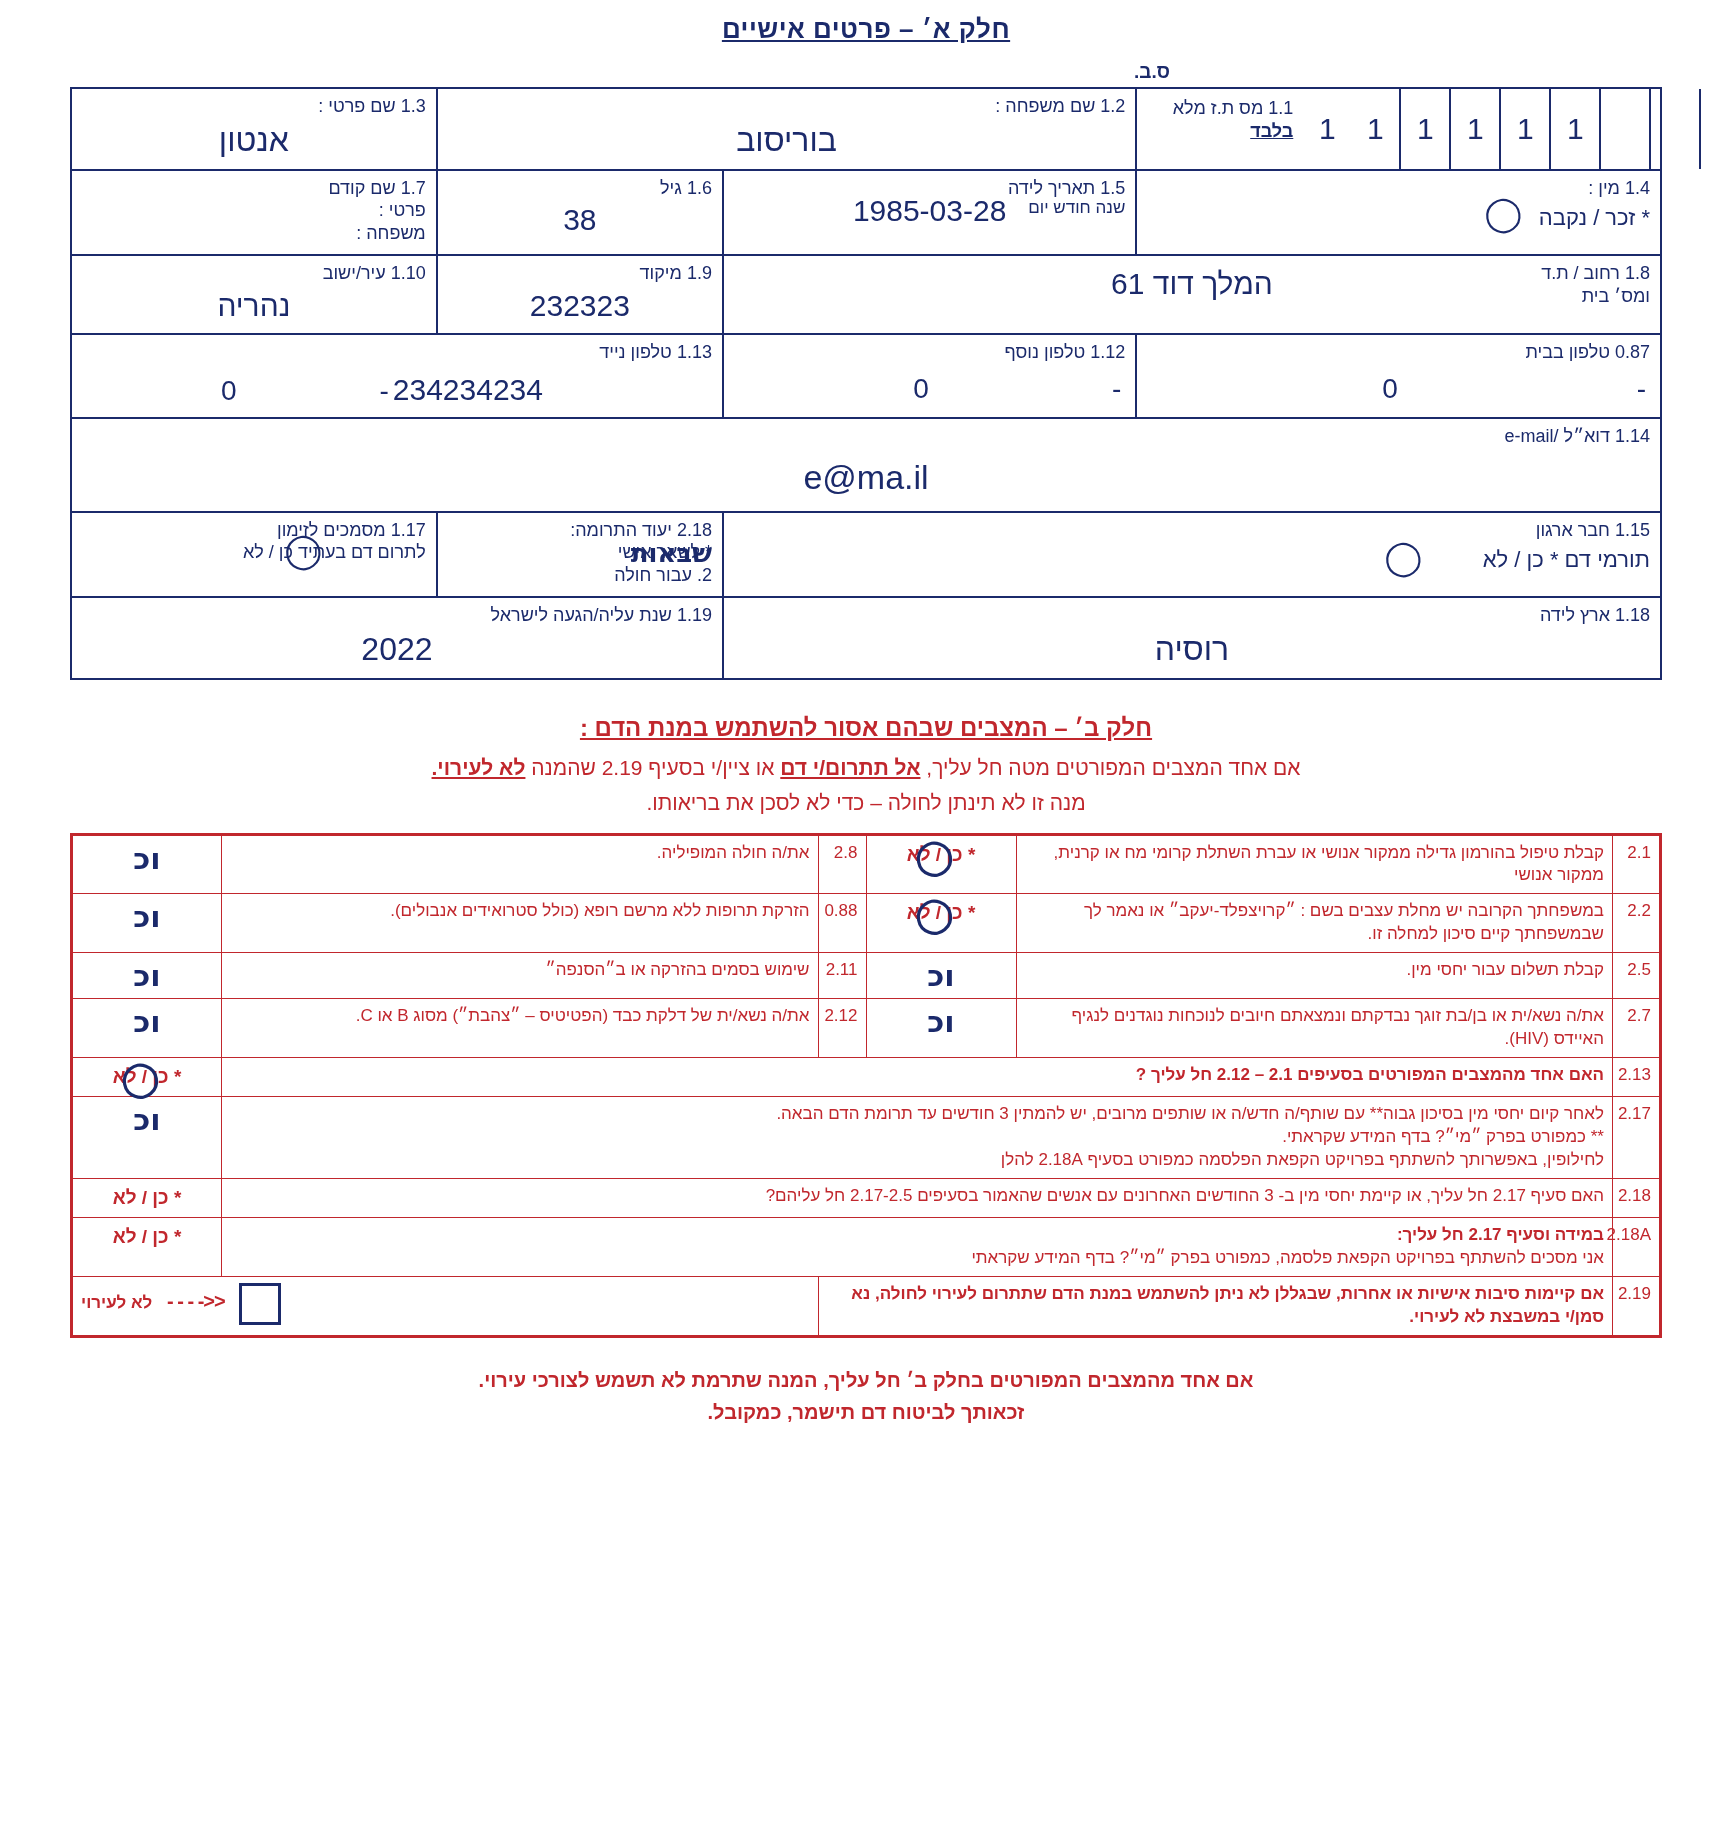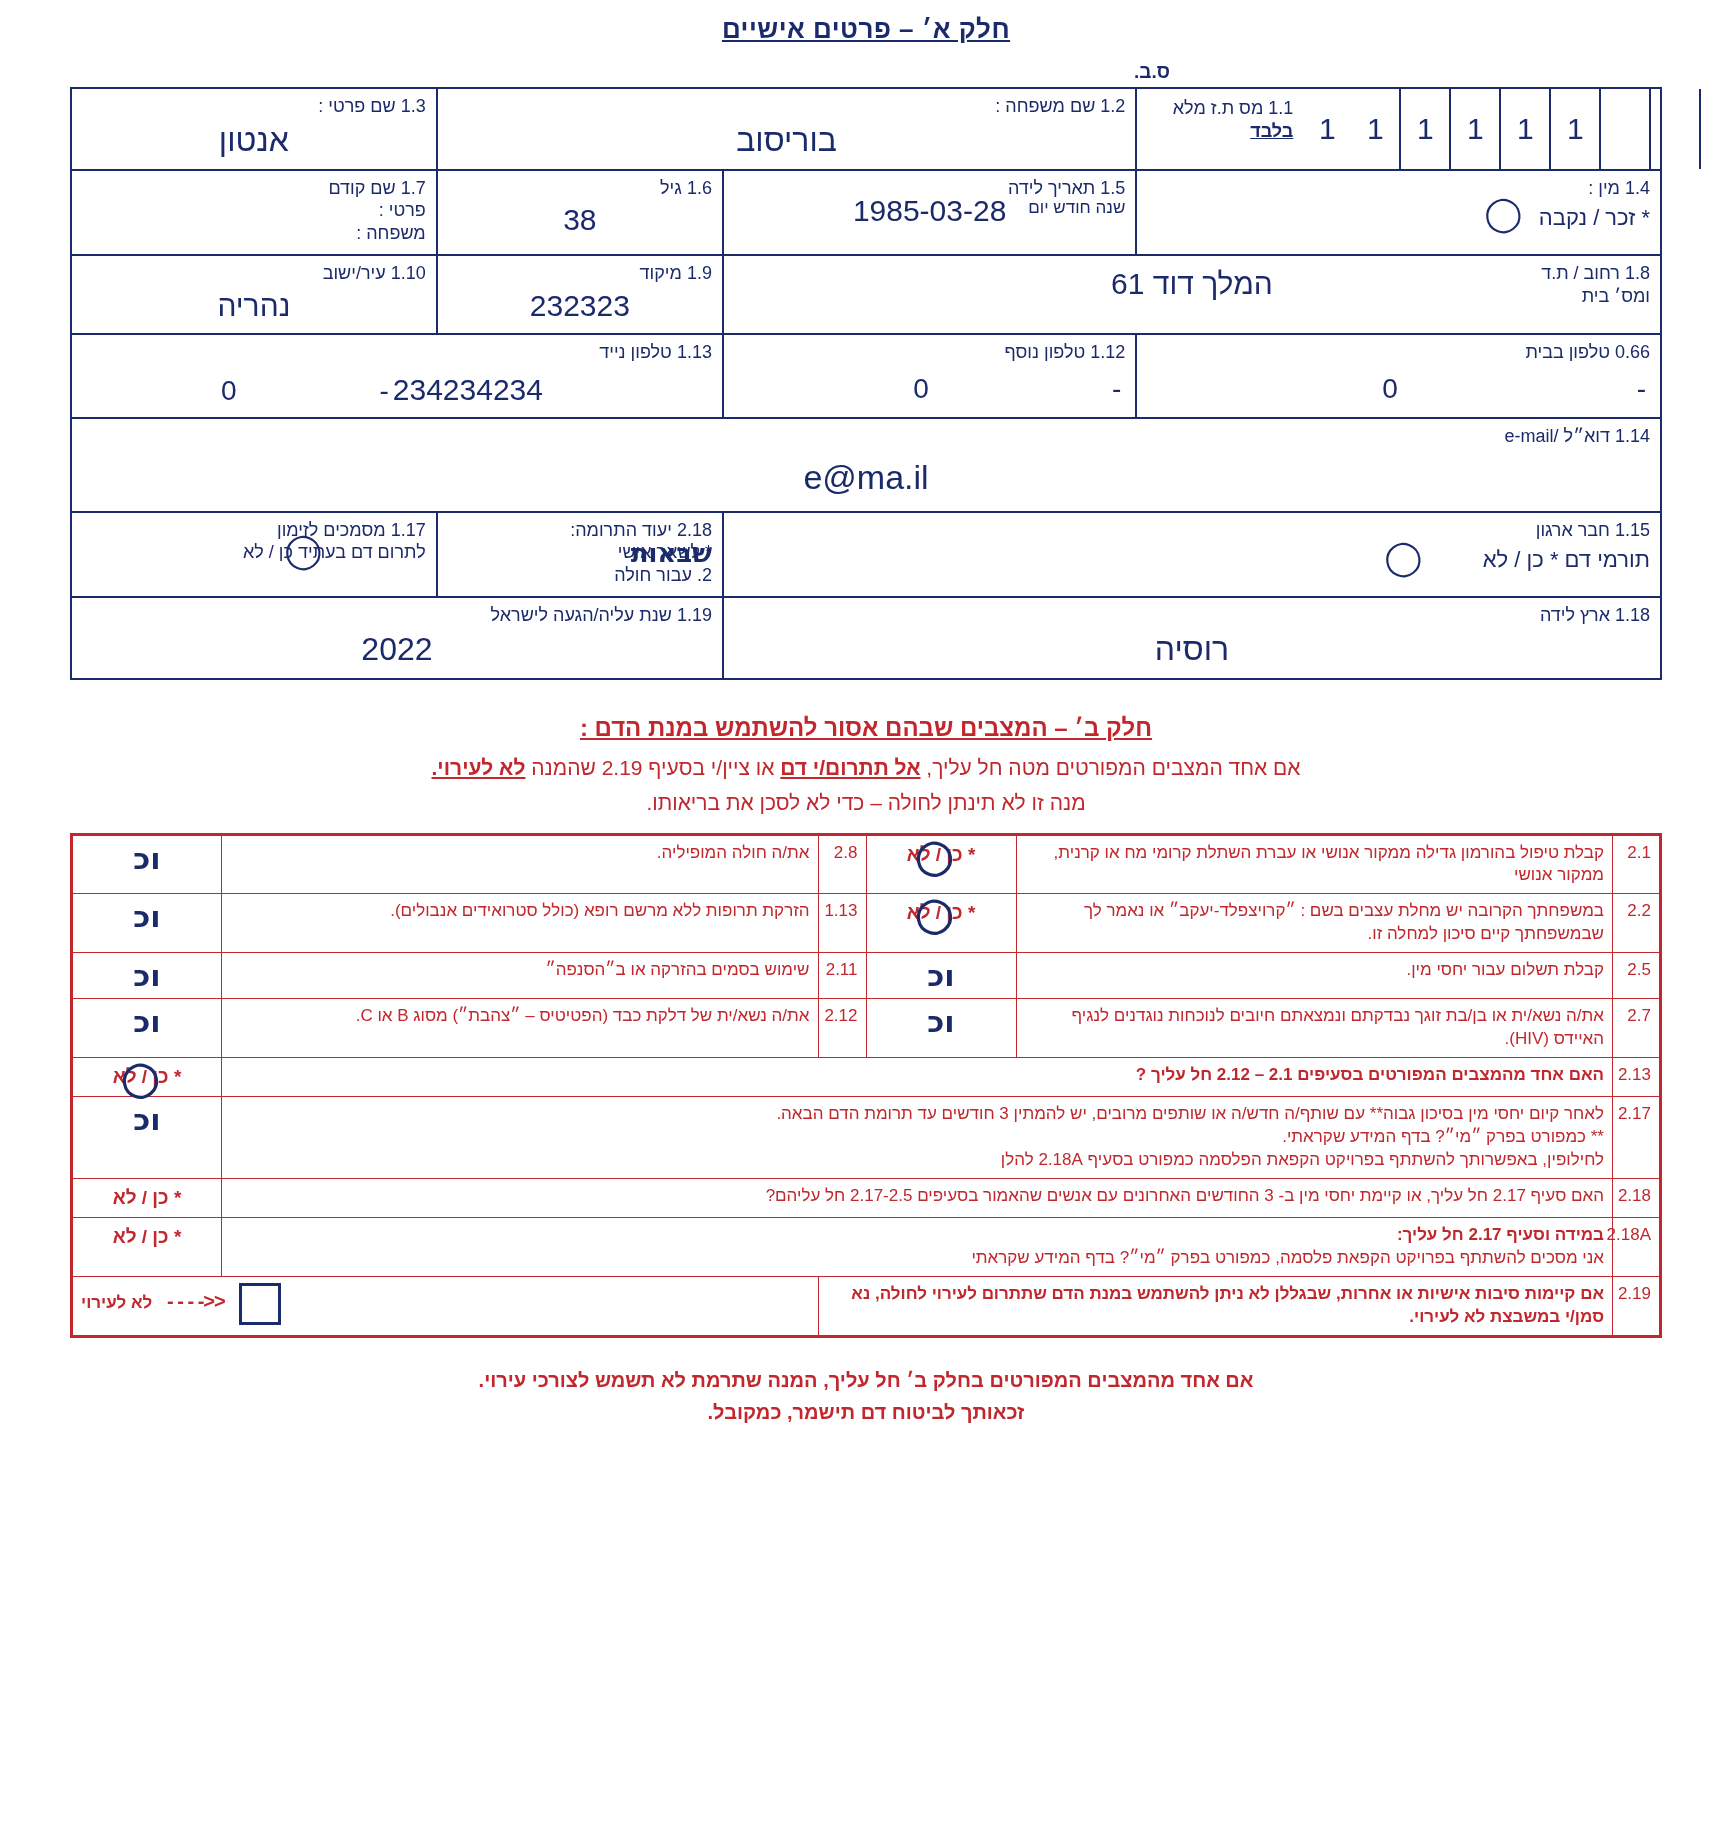--- a/index.html
+++ b/index.html
@@ -325,21 +325,21 @@
         <div class="val">232323</div>
       </td>
       <td>
         <div class="fld-label">1.10 עיר/ישוב</div>
         <div class="val">נהריה</div>
       </td>
     </tr>
 
     <tr>
       <td>
-        <div class="fld-label">0.66  טלפון בבית</div>
+        <div class="fld-label">0.87  טלפון בבית</div>
         <div class="phone-row">
           <span class="phone-left">0</span>
           <span class="phone-left">-</span>
           <span class="inline-val"></span>
         </div>
       </td>
       <td>
         <div class="fld-label">1.12 טלפון נוסף</div>
         <div class="phone-row">
           <span class="phone-left">0</span>
@@ -437,21 +437,21 @@
 
     <tr>
       <td class="b-num">2.2</td>
       <td class="b-txt">במשפחתך הקרובה יש מחלת עצבים בשם : ״קרויצפלד-יעקב״ או  נאמר לך שבמשפחתך קיים סיכון למחלה זו.</td>
       <td class="b-ans">
         <span class="yn">
           <span class="ring">◯</span>
           <span>* כן / לא</span>
         </span>
       </td>
-      <td class="b-num">1.13</td>
+      <td class="b-num">0.88</td>
       <td class="b-txt">הזרקת תרופות ללא מרשם רופא (כולל סטרואידים אנבולים).</td>
       <td class="b-ans">
         <span class="hand-ans">וכ</span>
       </td>
     </tr>
 
     <tr>
       <td class="b-num">2.5</td>
       <td class="b-txt">קבלת תשלום עבור יחסי מין.</td>
       <td class="b-ans">

